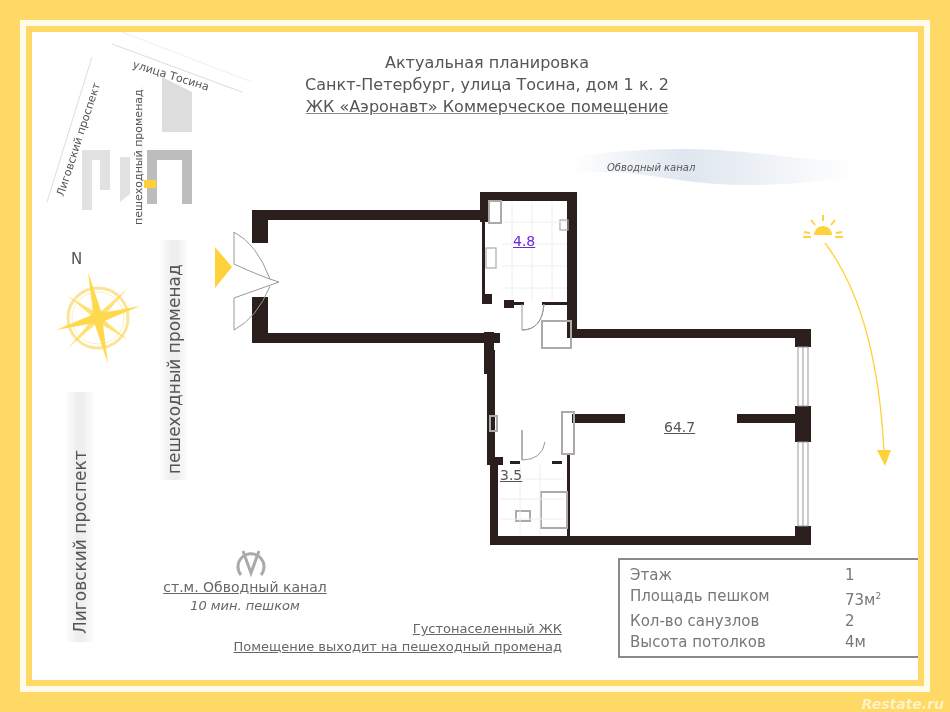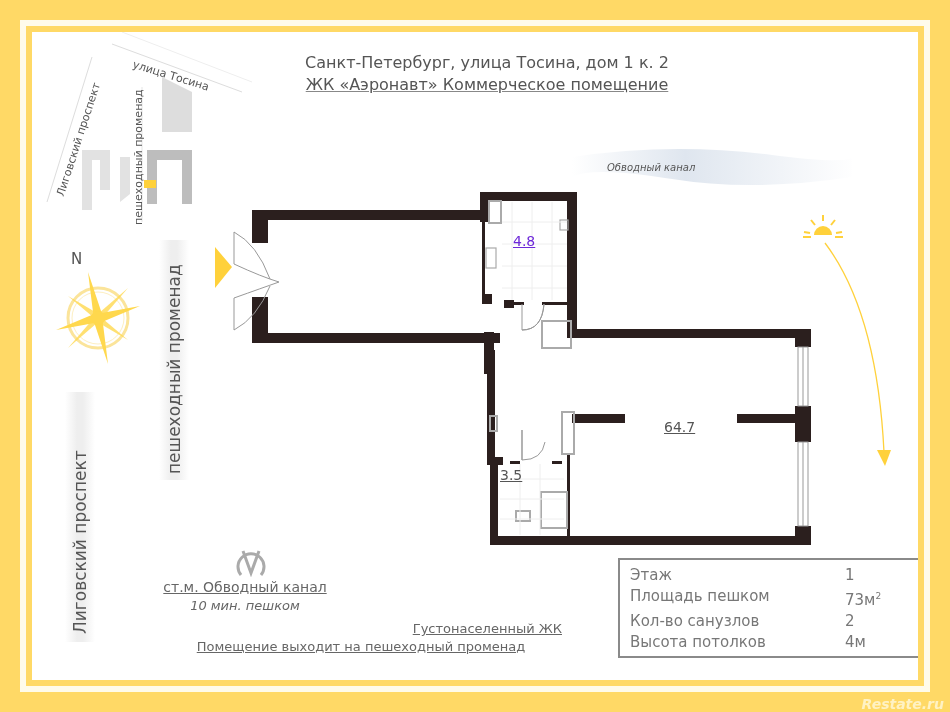--- a/index.html
+++ b/index.html
@@ -7,21 +7,21 @@
   .frame-stripe { position:absolute; left:20px; top:20px; width:910px; height:672px; border:6px solid #FFFBEA; box-sizing:border-box; }
   .inner { position:absolute; left:32px; top:32px; width:886px; height:648px; background:#fff; overflow:hidden; }
   .abs { position:absolute; }
   .title { left:240px; top:20px; width:430px; text-align:center; color:#555; font-size:16px; line-height:22px; }
   .title .u { text-decoration:underline; text-decoration-color:#888; }
   .canal { left:575px; top:130px; font-style:italic; font-size:10px; color:#555; }
   .vtext { transform-origin:left top; transform:rotate(-90deg); white-space:nowrap; color:#555; }
   .metro-name { left:118px; top:547px; width:190px; text-align:center; font-size:14px; color:#666; text-decoration:underline; }
   .metro-time { left:118px; top:566px; width:190px; text-align:center; font-size:13px; color:#666; font-style:italic; }
   .note1 { left:300px; top:589px; width:230px; text-align:right; font-size:13px; color:#666; text-decoration:underline; }
-  .note2 { left:128px; top:607px; width:402px; text-align:center; font-size:13px; color:#666; text-decoration:underline; }
+  .note2 { left:128px; top:607px; width:402px; text-align:right; font-size:13px; color:#666; text-decoration:underline; }
   .specs { left:586px; top:526px; width:318px; height:100px; border:2px solid #8a8a8a; box-sizing:border-box; padding:5px 10px; }
   .spec-row { display:flex; font-size:15px; line-height:21px; color:#777; }
   .spec-row .k { width:215px; }
   .spec-row .v { flex:1; }
   sup { font-size:9px; }
   .wm { position:absolute; right:6px; bottom:0px; font-size:14px; color:#fff2c4; font-style:italic; font-weight:bold; }
 </style>
 </head>
 <body>
 
@@ -72,20 +72,21 @@
     </g>
     <circle cx="48" cy="48" r="7" fill="#FFD84D"></circle>
   </svg>
 
   <div class="abs" style="left:33px;top:360px;width:30px;height:250px;background:linear-gradient(90deg,#fff,#eee 40%,#eee 60%,#fff);"></div>
   <div class="abs vtext" style="left:38px;top:602px;font-size:17px;">Лиговский проспект</div>
   <div class="abs" style="left:127px;top:208px;width:30px;height:240px;background:linear-gradient(90deg,#fff,#eee 40%,#eee 60%,#fff);"></div>
   <div class="abs vtext" style="left:132px;top:442px;font-size:17px;">пешеходный променад</div>
 
   <div class="abs title">
+    <div>Актуальная планировка</div>
     <div>Санкт-Петербург, улица Тосина, дом 1 к. 2</div>
     <div class="u">ЖК «Аэронавт» Коммерческое помещение</div>
   </div>
 
   <div class="abs canal">Обводный канал</div>
 
   <svg class="abs" style="left:760px;top:180px" width="110" height="260">
     <g stroke="#FFD13B" stroke-width="2">
       <path d="M22 23 A9 9 0 0 1 40 23 Z" fill="#FFD13B" stroke="none"></path>
       <line x1="31" y1="3" x2="31" y2="9"></line>

